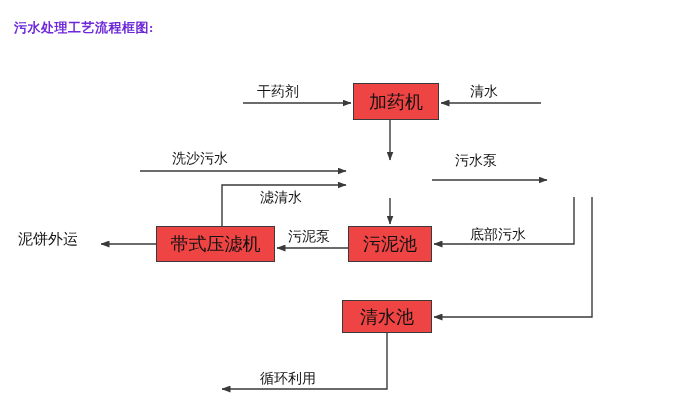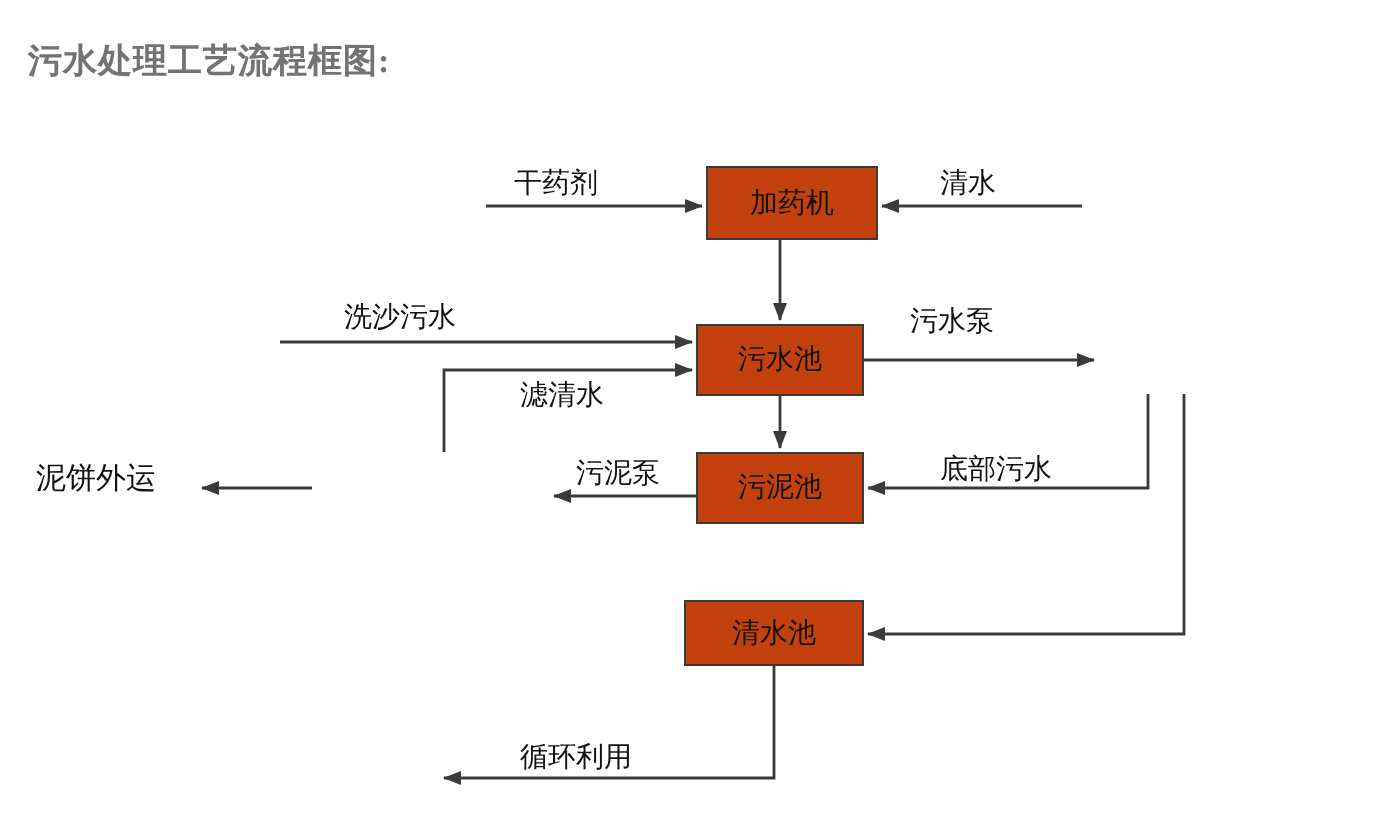--- a/index.html
+++ b/index.html
@@ -19,35 +19,35 @@
     position: absolute;
     left: 0;
     top: 0;
     width: 700px;
     height: 420px;
   }
   .title {
     position: absolute;
     left: 14px;
     top: 19px;
-    font-size: 17px;
+    font-size: 13px;
     font-weight: bold;
-    color: #737373;
+    color: #6d28d9;
     letter-spacing: 0.5px;
     white-space: nowrap;
   }
   .node {
     position: absolute;
     box-sizing: border-box;
     border: 1px solid #3a3a3a;
-    background: #c2410c;
+    background: #ef4444;
     display: flex;
     align-items: center;
     justify-content: center;
-    font-size: 14px;
+    font-size: 18px;
     color: #111111;
     white-space: nowrap;
   }
   .edge-label {
     position: absolute;
     font-size: 14px;
     color: #111111;
     white-space: nowrap;
   }
   .term-label {
@@ -95,25 +95,25 @@
       <path d="M592,197 L592,317 L434,317" marker-end="url(#arrow)"></path>
 
       <path d="M387,333 L387,389 L222,389" marker-end="url(#arrow)"></path>
     </g>
   </svg>
 
   <div class="node" style="left:353px; top:83px; width:86px; height:37px;">
     <span>加药机</span>
   </div>
 
-  <div class="node" style="left:348px; top:162px; width:84px; height:36px;">
-    <span>污水池</span>
-  </div>
 
 
+  <div class="node" style="left:156px; top:226px; width:119px; height:36px;">
+    <span>带式压滤机</span>
+  </div>
 
   <div class="node" style="left:348px; top:226px; width:84px; height:36px;">
     <span>污泥池</span>
   </div>
 
   <div class="node" style="left:342px; top:300px; width:90px; height:33px;">
     <span>清水池</span>
   </div>
 
   <div class="edge-label" style="left:257px; top:83px;">干药剂</div>

